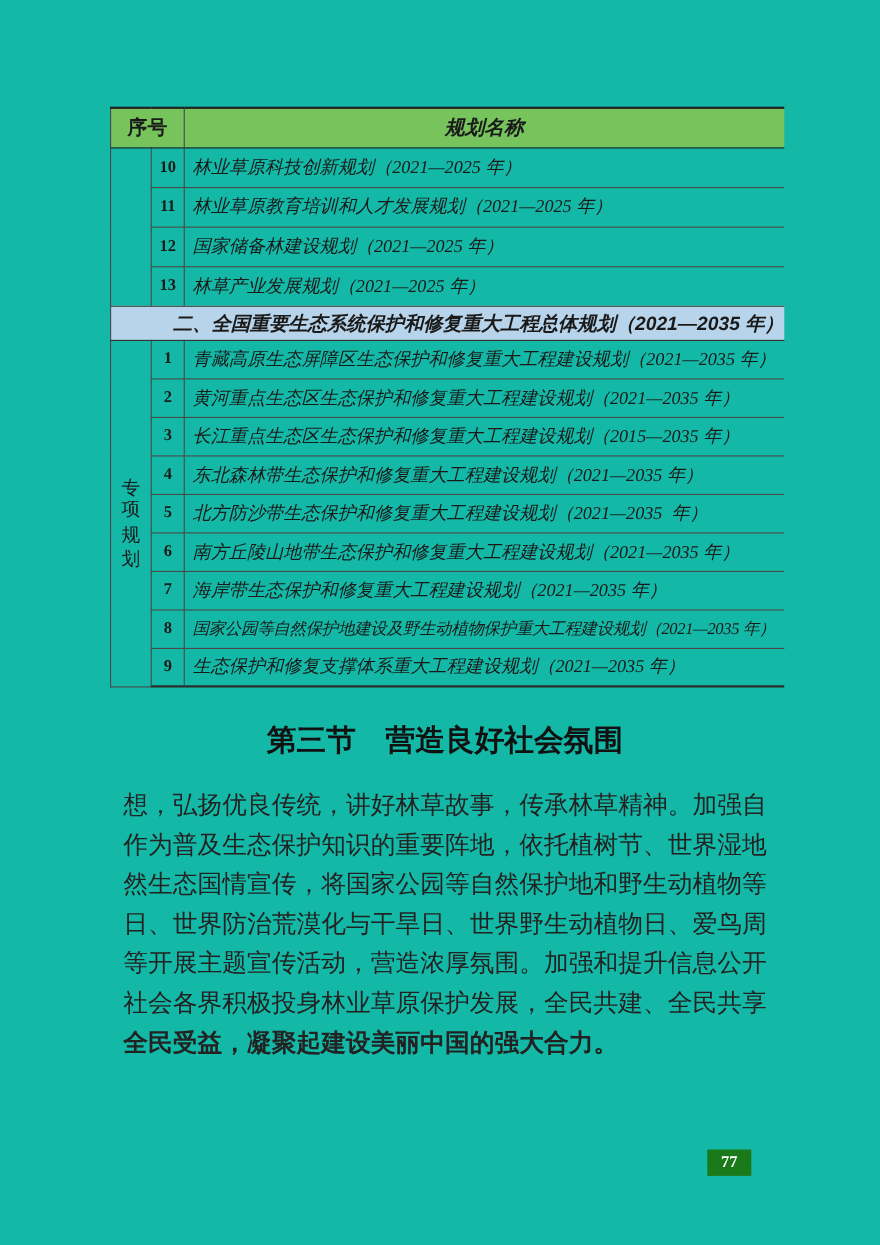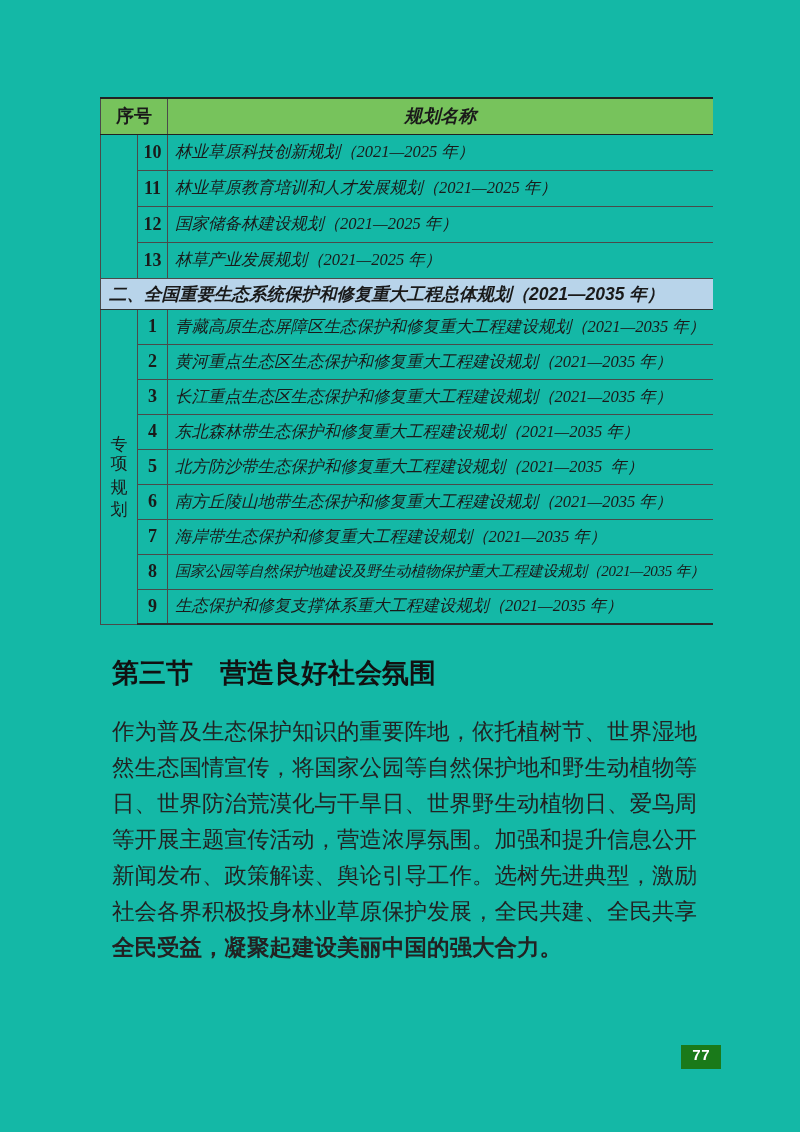--- a/index.html
+++ b/index.html
@@ -42,60 +42,62 @@
     text-align: center;
     border-top: 2px solid #222;
     border-bottom: 1.5px solid #222;
   }
 
   tr.data-row { height: 36px; }
   tr.data-row.s2 { height: 35px; }
   td.num {
     text-align: center;
     font-weight: 700;
-    font-size: 18px;
+    font-size: 15px;
     font-family: "Liberation Serif", "DejaVu Serif", serif;
   }
   td.nm {
     font-size: 16.5px;
     padding-left: 7px;
     white-space: pre;
     overflow: hidden;
   }
   td.nm.tight { font-size: 15px; letter-spacing: -0.3px; }
 
   tr.section-row { height: 31px; }
   tr.section-row td {
     background: var(--section-header-bg, #B8D4EA);
     font-family: "Liberation Sans", "DejaVu Sans", sans-serif;
     font-weight: 700;
     font-size: 17.5px;
     padding-left: 8px;
     white-space: pre;
     border-top: 1.5px solid #333;
     border-bottom: 1.5px solid #333;
+    text-align: right;
   }
 
   td.gcell { text-align: center; }
   .vert-label {
     display: inline-block;
     writing-mode: vertical-lr;
     text-orientation: upright;
     font-size: 17px;
     letter-spacing: 22px;
     line-height: 1;
   }
   tr.last-row td { border-bottom: 2px solid #2a2a2a; }
 
   
   .section-title {
     position: absolute;
     left: 112px;
     top: 655px;
     width: 585px;
+    text-align: center;
     font-family: "Liberation Sans", "DejaVu Sans", sans-serif;
     font-weight: 700;
     font-size: 27px;
     color: #111;
     white-space: pre;
   }
 
   
   .paragraph {
     position: absolute;
@@ -111,27 +113,27 @@
     text-align: justify;
     text-align-last: justify;
     white-space: pre;
     overflow: hidden;
   }
   .pline.last { text-align-last: left; font-weight: bold; }
 
   
   .page-badge {
     position: absolute;
-    left: 681px;
+    left: 643px;
     top: 1045px;
     width: 40px;
     height: 24px;
     background: var(--page-badge-bg, #1A7A1A);
     color: #ffffff;
-    font-family: Liberation Mono, monospace;
+    font-family: Liberation Serif, serif;
     font-weight: 700;
     font-size: 15px;
     text-align: center;
     line-height: 24px;
   }
 </style>
 </head>
 <body>
 
 <div class="page">
@@ -177,21 +179,21 @@
         </td>
         <td class="num">1</td>
         <td class="nm">青藏高原生态屏障区生态保护和修复重大工程建设规划（2021—2035 年）</td>
       </tr>
       <tr class="data-row s2">
         <td class="num">2</td>
         <td class="nm">黄河重点生态区生态保护和修复重大工程建设规划（2021—2035 年）</td>
       </tr>
       <tr class="data-row s2">
         <td class="num">3</td>
-        <td class="nm">长江重点生态区生态保护和修复重大工程建设规划（2021—2035 年）</td>
+        <td class="nm">长江重点生态区生态保护和修复重大工程建设规划（2015—2035 年）</td>
       </tr>
       <tr class="data-row s2">
         <td class="num">4</td>
         <td class="nm">东北森林带生态保护和修复重大工程建设规划（2021—2035 年）</td>
       </tr>
       <tr class="data-row s2">
         <td class="num">5</td>
         <td class="nm">北方防沙带生态保护和修复重大工程建设规划（2021—2035  年）</td>
       </tr>
       <tr class="data-row s2">
@@ -209,25 +211,25 @@
       <tr class="data-row s2 last-row">
         <td class="num">9</td>
         <td class="nm">生态保护和修复支撑体系重大工程建设规划（2021—2035 年）</td>
       </tr>
     </tbody>
   </table>
 
   <h2 class="section-title">第三节　营造良好社会氛围</h2>
 
   <div class="paragraph">
+    <div class="pline">想，弘扬优良传统，讲好林草故事，传承林草精神。加强自</div>
     <div class="pline">作为普及生态保护知识的重要阵地，依托植树节、世界湿地</div>
     <div class="pline">然生态国情宣传，将国家公园等自然保护地和野生动植物等</div>
     <div class="pline">日、世界防治荒漠化与干旱日、世界野生动植物日、爱鸟周</div>
     <div class="pline">等开展主题宣传活动，营造浓厚氛围。加强和提升信息公开、</div>
-    <div class="pline">新闻发布、政策解读、舆论引导工作。选树先进典型，激励</div>
     <div class="pline">社会各界积极投身林业草原保护发展，全民共建、全民共享、</div>
     <div class="pline last">全民受益，凝聚起建设美丽中国的强大合力。</div>
   </div>
 
   <div class="page-badge">
     <span>77</span>
   </div>
 
 </div>
 

